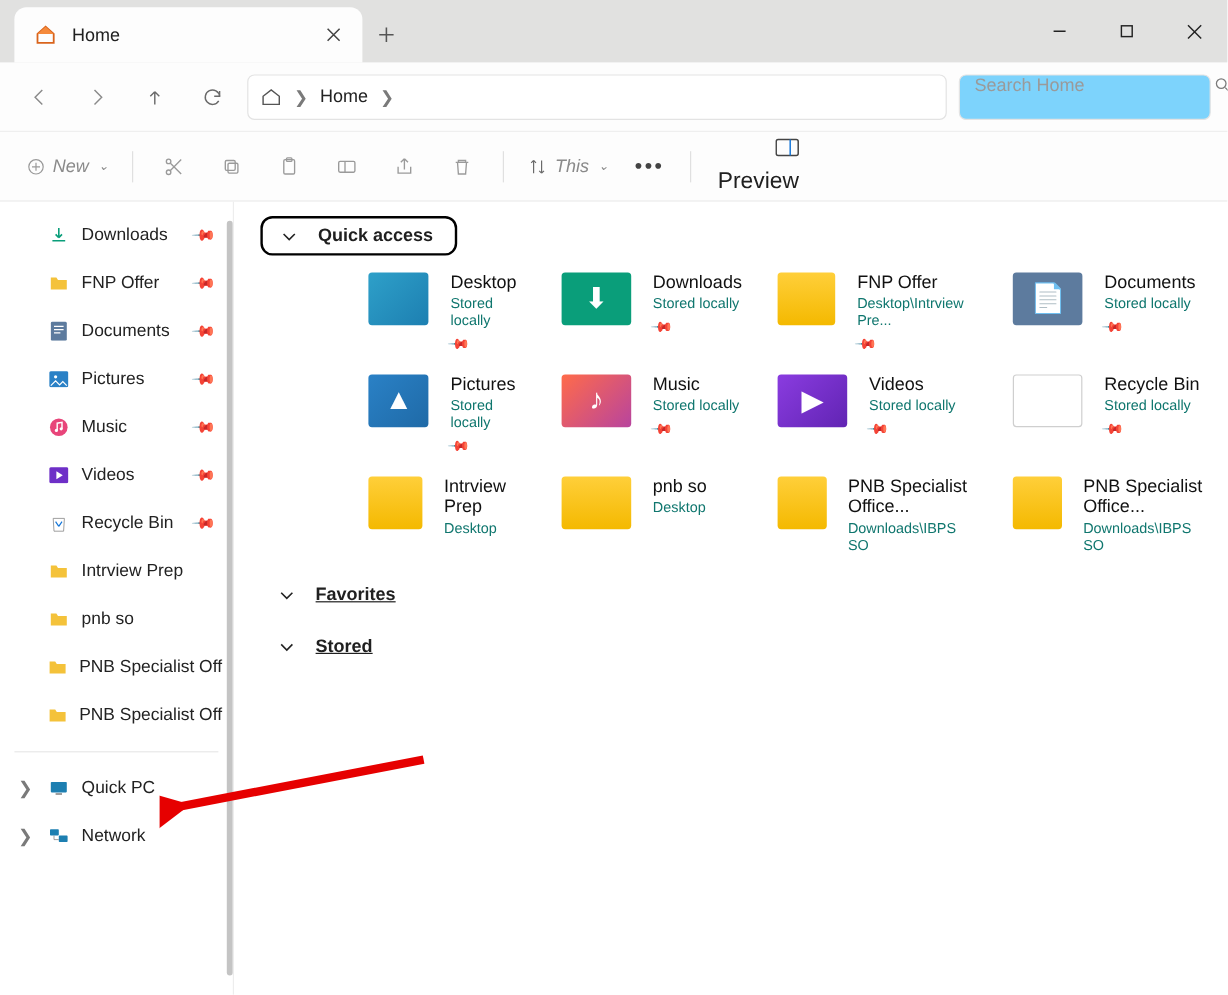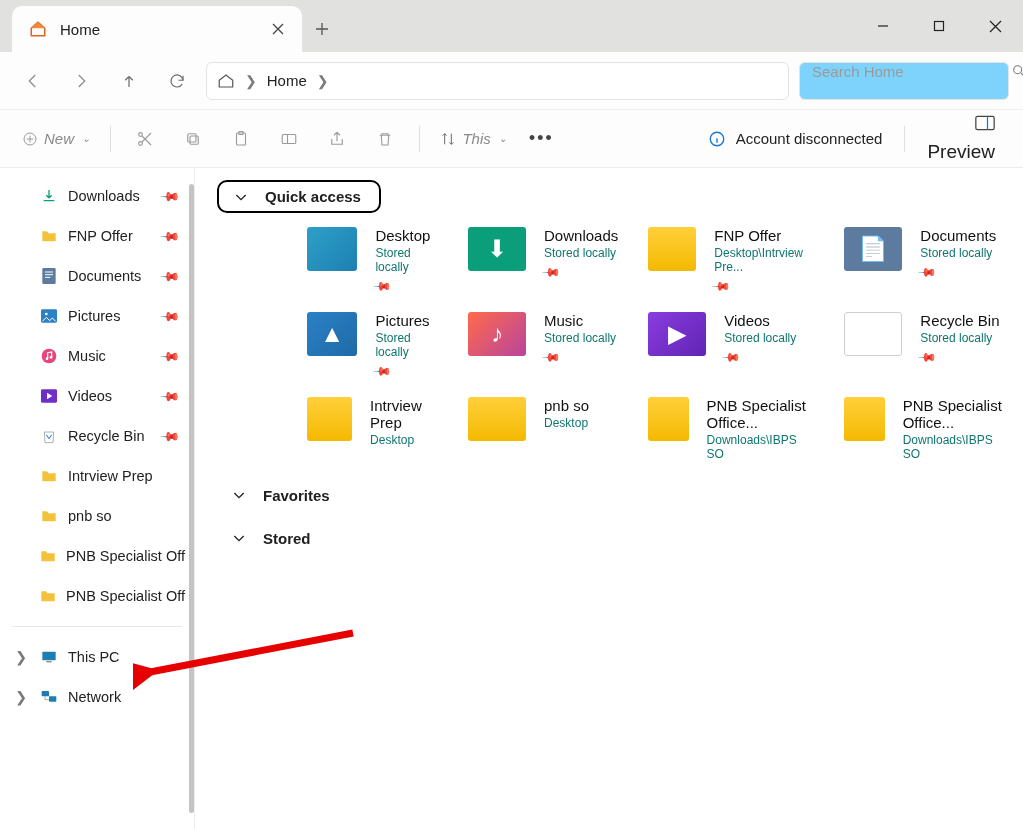--- a/index.html
+++ b/index.html
@@ -168,22 +168,22 @@
     row-gap: 18px;
     column-gap: 30px;
     padding-left: 90px;
   }
   .qa-item { display: flex; gap: 18px; align-items: flex-start; }
   .qa-item .thumb { width: 58px; height: 44px; border-radius: 3px; display: flex; align-items: center; justify-content: center; color: #fff; font-size: 24px; }
   .qa-item .txt .title { font-size: 15px; color: #111; }
   .qa-item .txt .sub { font-size: 12px; color: #0f766e; margin-top: 2px; }
   .qa-item .txt .pin { color: #9a9a9a; font-size: 12px; margin-top: 6px; transform: rotate(45deg); display: inline-block; }
   .fav-hdr, .recent-hdr {
-    display: flex; align-items: flex-start; gap: 16px; margin-top: 26px;
-    font-weight: 600; font-size: 15px; padding-left: 14px;
+    display: flex; align-items: center; gap: 16px; margin-top: 26px;
+    font-weight: 600; font-size: 15px; padding-left: 14px; text-decoration: underline;
   }
   .fav-empty { color: #7a7a7a; margin-left: 54px; margin-top: 14px; font-size: 14.5px; }
 
   
   .th-desktop { background: linear-gradient(135deg,#2ea0c9,#1d7fb1); }
   .th-downloads { background: #0a9e7a; }
   .th-folder { background: linear-gradient(#ffcf3a,#f4b900); }
   .th-docs { background: #5d7b9e; }
   .th-pics { background: linear-gradient(135deg,#2a81c6,#1f6aa7); }
   .th-music { background: linear-gradient(135deg,#ff6b4a,#b8449e); }
@@ -335,29 +335,20 @@
   <span class="divider"></span>
   <div class="cmd-btn txt">
     <svg width="16" height="16" viewBox="0 0 24 24">
         <path d="M7 4v16m0-16-3 3m3-3 3 3M17 20V4m0 16-3-3m3 3 3-3" fill="none" stroke="#6a6a6a" stroke-width="1.5"></path>
       </svg>
     <span>This</span>
     <span class="caret">⌄</span>
   </div>
   <div class="cmd-btn" style="font-size:18px;letter-spacing:2px;color:#444">•••</div>
 
-  <div class="account">
-    <span class="i">
-        <svg width="18" height="18" viewBox="0 0 24 24">
-          <circle cx="12" cy="12" r="9" fill="none" stroke="#1677d9" stroke-width="1.8"></circle>
-          <path d="M12 7.5h.01M12 11v6" stroke="#1677d9" stroke-width="1.8"></path>
-        </svg>
-      </span>
-    <span>Account disconnected</span>
-  </div>
   <span class="divider"></span>
   <div class="preview">
     <span>
         <svg width="20" height="16" viewBox="0 0 24 18">
           <rect x="1" y="1" width="22" height="16" rx="2" fill="none" stroke="#444" stroke-width="1.5"></rect>
           <path d="M15 1v16" stroke="#1677d9" stroke-width="1.5"></path>
         </svg>
       </span>
     <span>Preview</span>
   </div>
@@ -473,21 +464,21 @@
     <div class="sb-sep"></div>
     <div id="sb-tree">
         <div class="sb-item tree">
           <span class="chev">❯</span>
           <span class="ico">
             <svg width="16" height="14" viewBox="0 0 24 20">
               <rect x="2" y="2" width="20" height="13" rx="1" fill="#1d7fb1"></rect>
               <rect x="8" y="16" width="8" height="2" fill="#888"></rect>
             </svg>
           </span>
-          <span>This PC</span>
+          <span>Quick PC</span>
         </div>
         <div class="sb-item tree">
           <span class="chev">❯</span>
           <span class="ico">
             <svg width="16" height="14" viewBox="0 0 24 20">
               <rect x="1" y="1" width="11" height="8" rx="1" fill="#1d7fb1"></rect>
               <rect x="12" y="9" width="11" height="8" rx="1" fill="#1d7fb1"></rect>
               <path d="M6 9v5h6" stroke="#888" fill="none"></path>
             </svg>
           </span>

